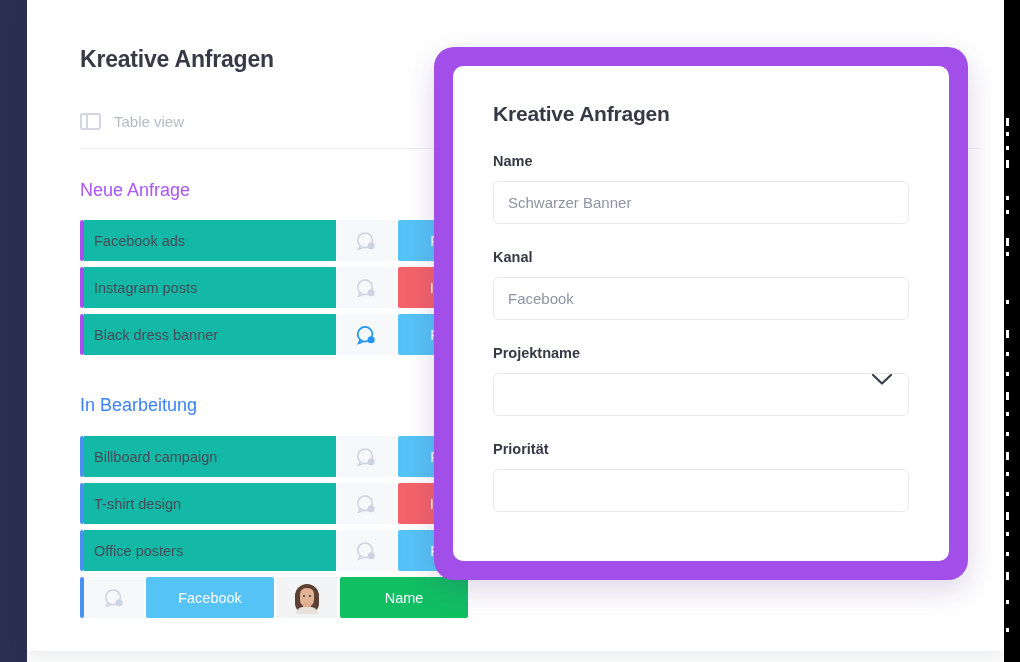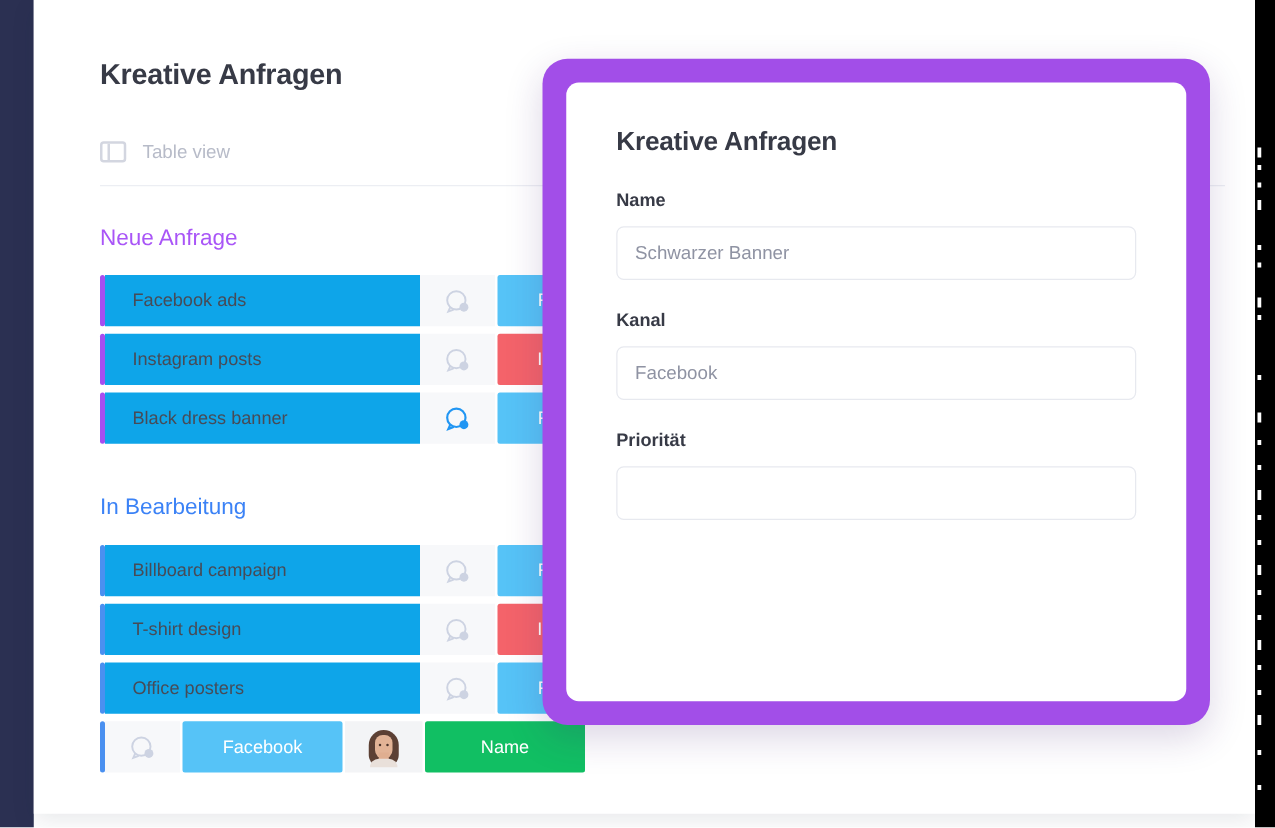--- a/index.html
+++ b/index.html
@@ -119,24 +119,24 @@
     height: 41px;
     border-radius: 2px;
     flex: 0 0 4px;
   }
   .row-bar.purple { background: #a64ef0; }
   .row-bar.blue   { background: #4a90f0; }
 
   .row-name {
     flex: 0 0 252px;
     height: 41px;
-    background: #0ea5e9;
-    display: flex;
-    align-items: center;
-    padding-left: 22px;
+    background: #14b8a6;
+    display: flex;
+    align-items: center;
+    padding-left: 10px;
     font-size: 14.5px;
     color: #474b57;
     white-space: nowrap;
   }
   .row-chat {
     flex: 0 0 60px;
     height: 41px;
     background: #f7f8fa;
     display: flex;
     align-items: center;
@@ -421,20 +421,31 @@
         </div>
       </div>
 
       <div class="field">
         <div class="field-label">Kanal</div>
         <div class="field-input">
           <input type="text" placeholder="Facebook" style="">
         </div>
       </div>
 
+      <div class="field">
+        <div class="field-label">Projektname</div>
+        <div class="field-input">
+          <input type="text" placeholder="" style="">
+          <span class="chev">
+            <svg width="22" height="14" viewBox="0 0 22 14">
+                <path d="M2 2.5 11 11 20 2.5" fill="none" stroke="#3b3f4d" stroke-width="2.2" stroke-linecap="round" stroke-linejoin="round"></path>
+              </svg>
+          </span>
+        </div>
+      </div>
 
       <div class="field">
         <div class="field-label">Priorität</div>
         <div class="field-input">
           <input type="text" placeholder="" style="">
         </div>
       </div>
     </div>
   </div>
 

